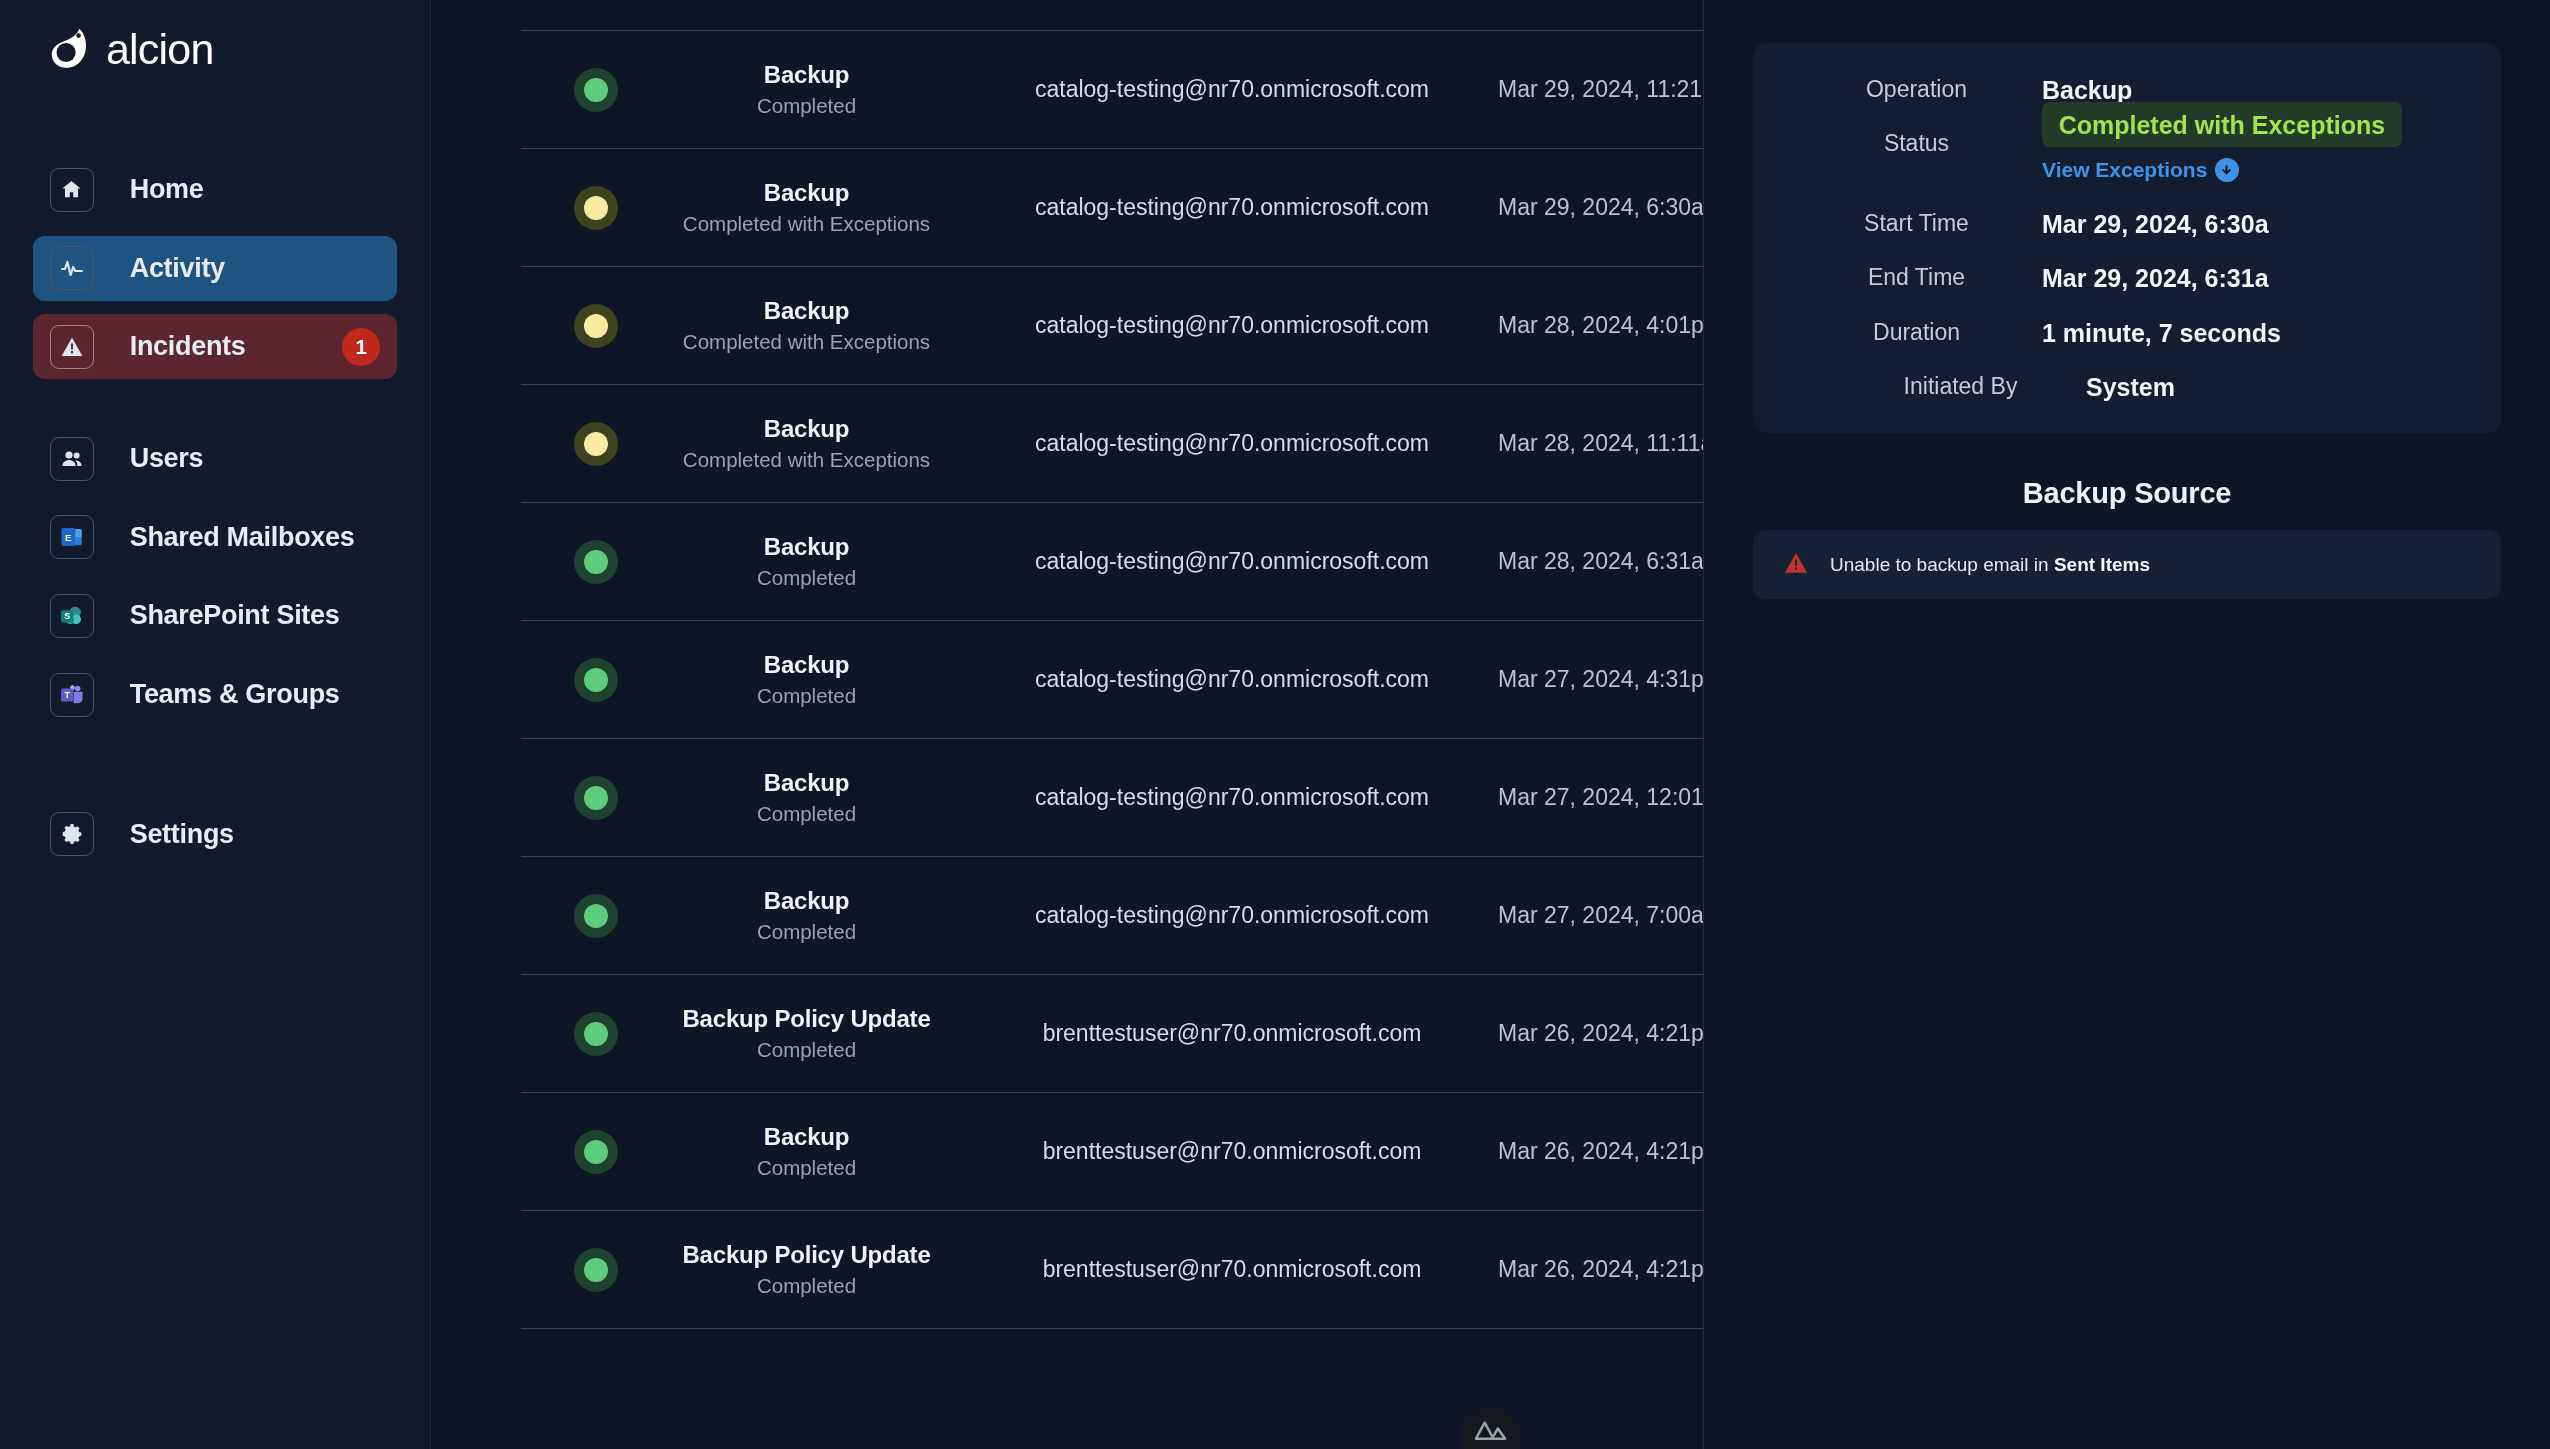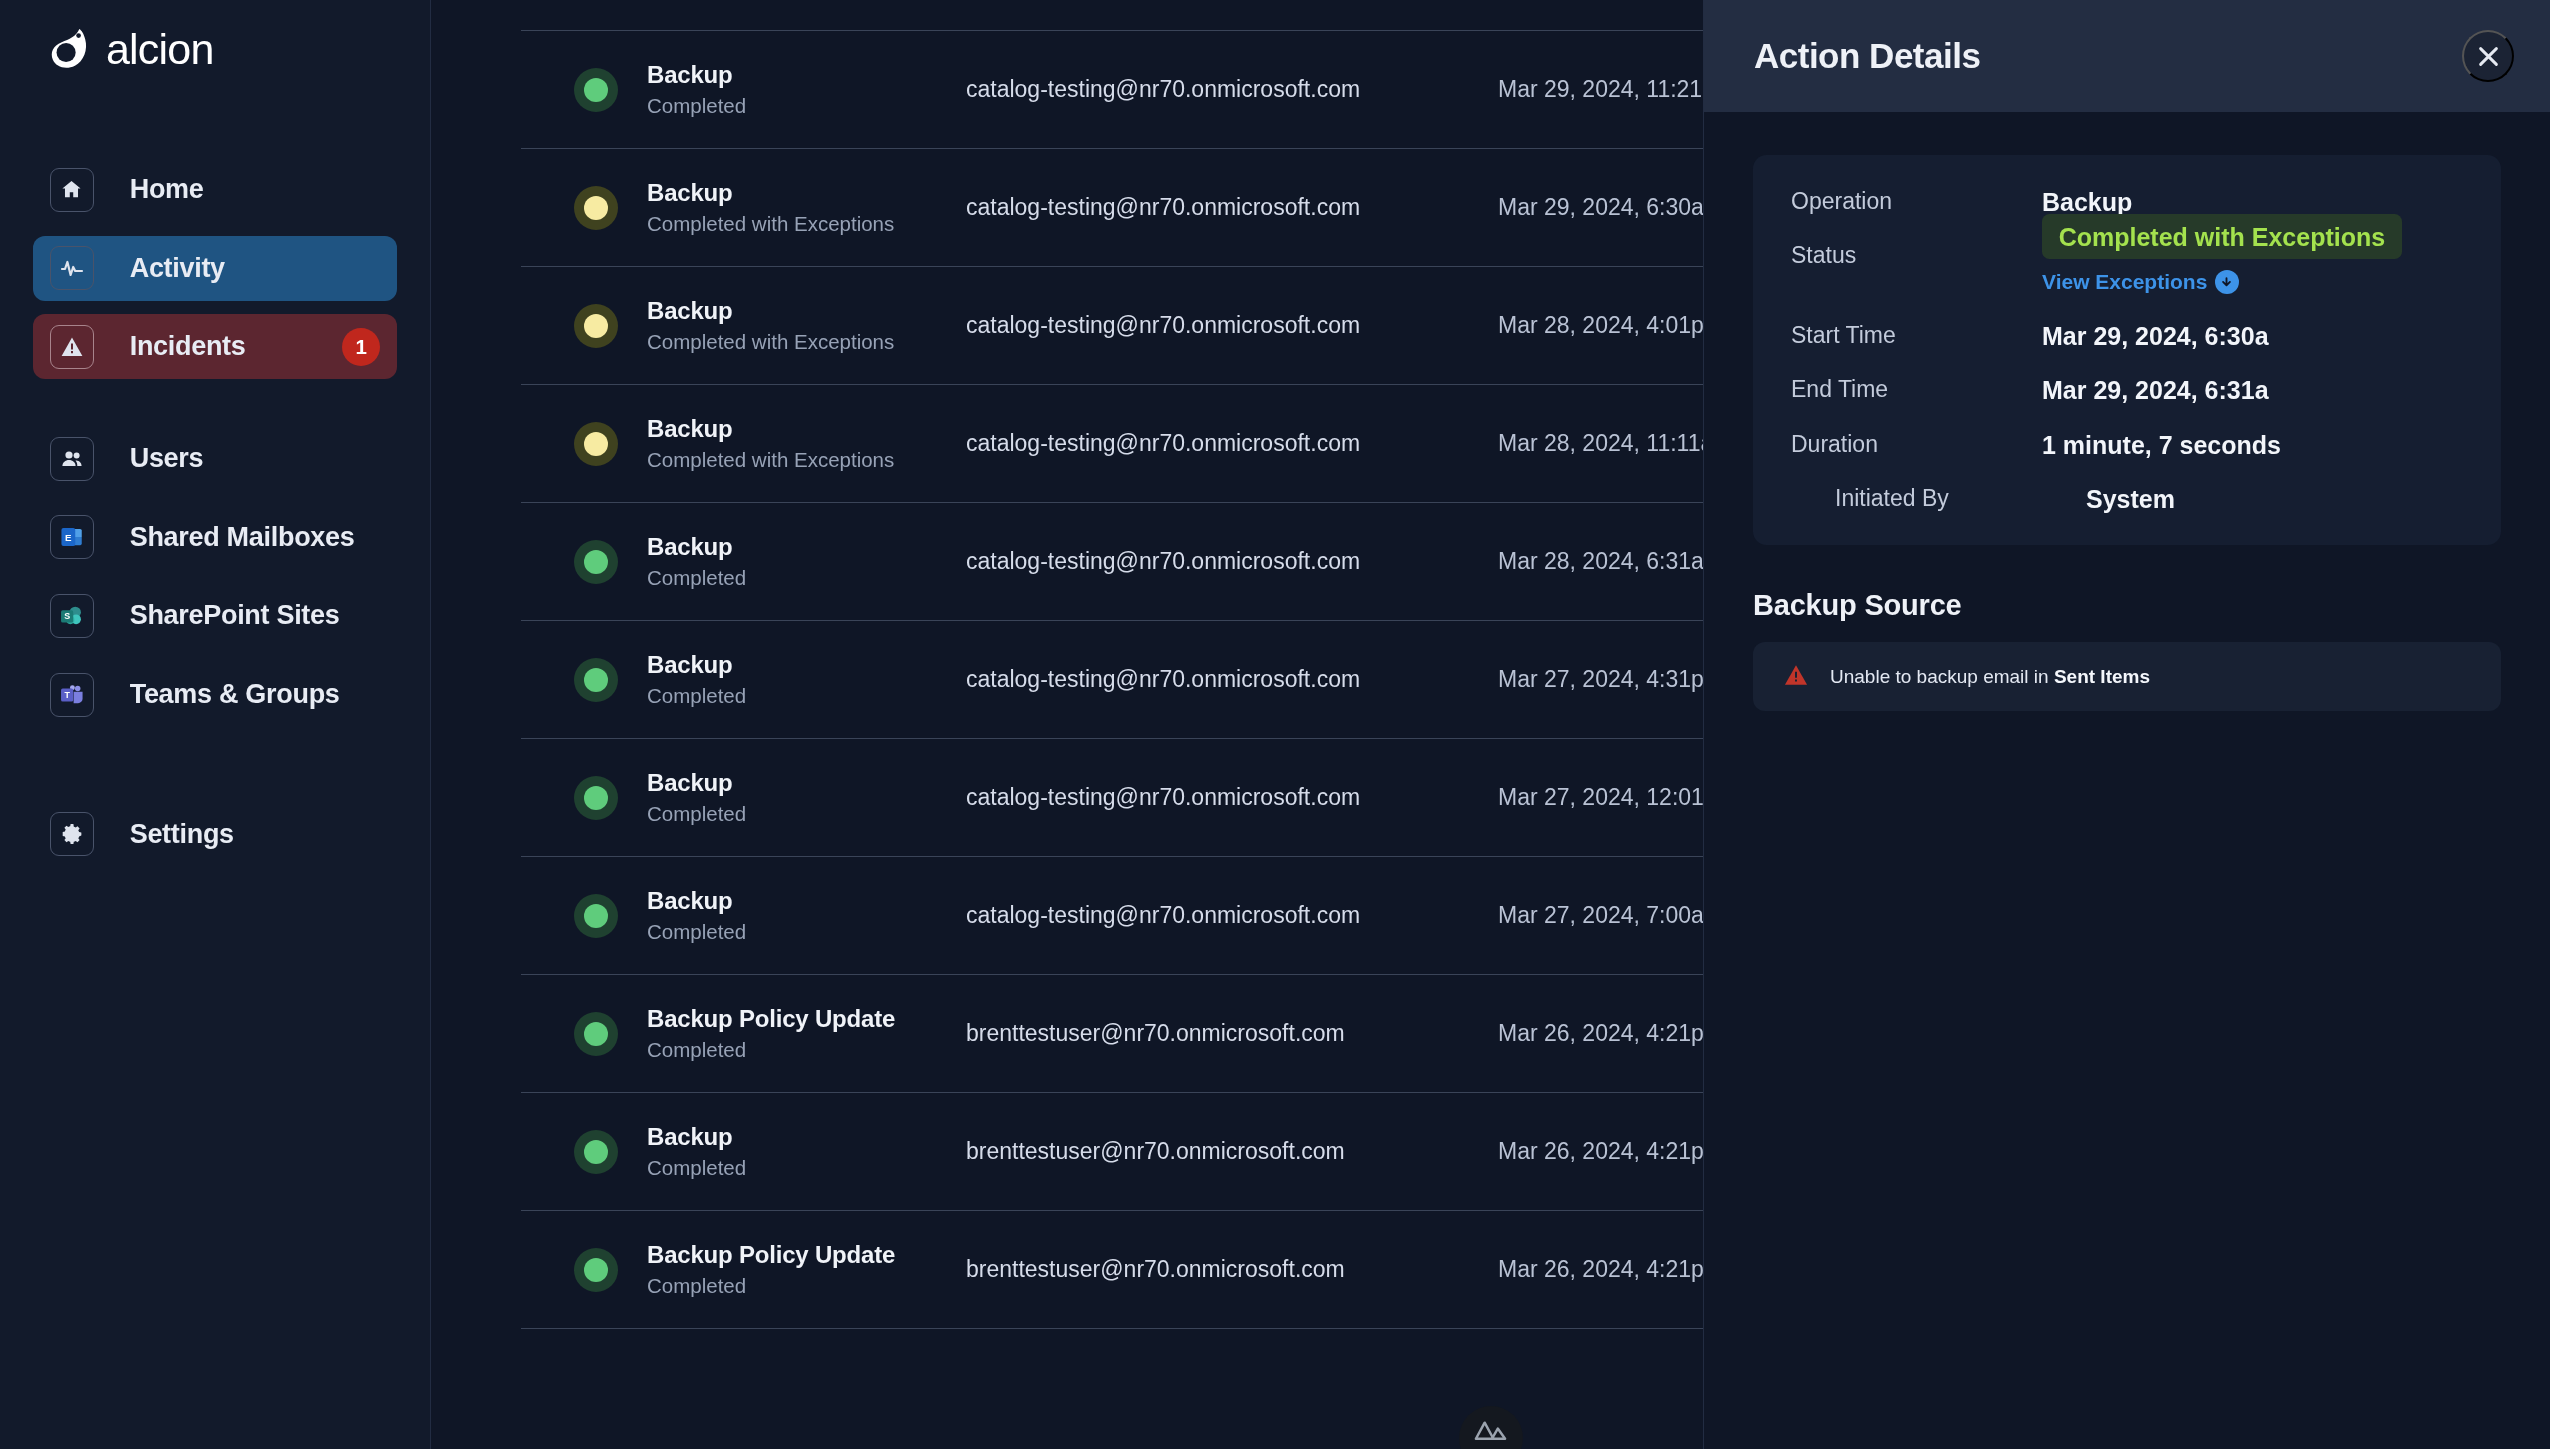--- a/index.html
+++ b/index.html
@@ -3,21 +3,21 @@
 <meta charset="utf-8">
 <title>Alcion — Activity</title>
 <style>
   * { box-sizing: border-box; margin: 0; padding: 0; }
   html, body {
     width: 2550px; height: 1449px;
     background: #0f1626;
     font-family: "Liberation Sans", sans-serif;
     overflow: hidden;
   }
-  .app { position: relative; width: 2550px; height: 1095px; display: flex; }
+  .app { position: relative; width: 2550px; height: 1095px; display: flex; text-align: center; }
 
   
   .sidebar {
     width: 431px; height: 1449px;
     background: #121a2b;
     border-right: 1.5px solid #222c42;
     flex: 0 0 431px;
     position: relative;
   }
   .logo-wrap { padding: 26px 0 0 47px; display: flex; align-items: center; gap: 12px; }
@@ -402,28 +402,20 @@
     <div class="devtools-btn">
       <svg width="35" height="26" viewBox="0 0 48 34" fill="none" stroke="#9ba3ae" stroke-width="3.4" stroke-linejoin="round" stroke-linecap="round">
         <path d="M4 29 L16 7 L28 29 Z"></path>
         <path d="M26 29 L34 15 L44 29 Z"></path>
       </svg>
     </div>
   </main>
 
   <section class="panel">
 
-    <div class="panel-head">
-      <h1 class="panel-title">Action Details</h1>
-      <button class="panel-close" aria-label="Close">
-        <svg width="27" height="27" viewBox="0 0 24 24" fill="none" stroke="currentColor" stroke-width="2.6" stroke-linecap="round">
-          <path d="M5 5 19 19 M19 5 5 19"></path>
-        </svg>
-      </button>
-    </div>
 
     <div class="panel-body">
 
       <div class="info-card">
 
         <div class="info-row">
           <div class="info-label">Operation</div>
           <div class="info-value">Backup</div>
         </div>
 

